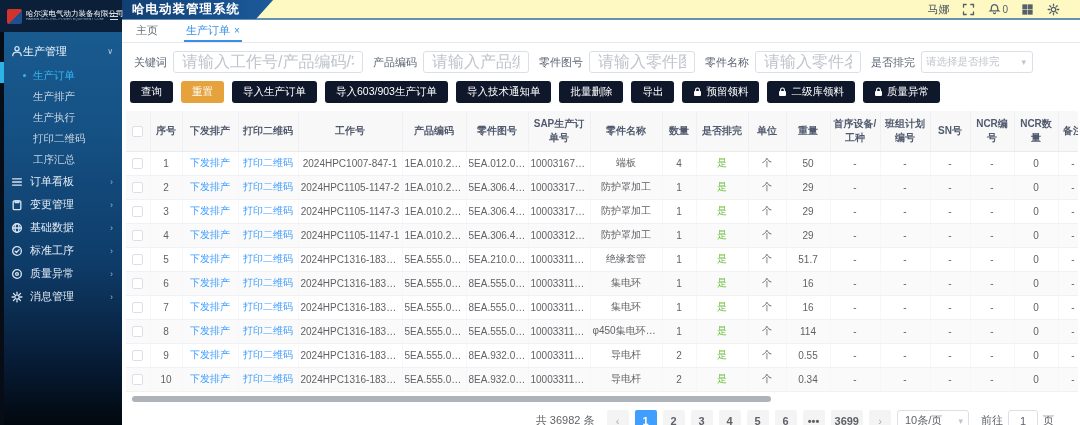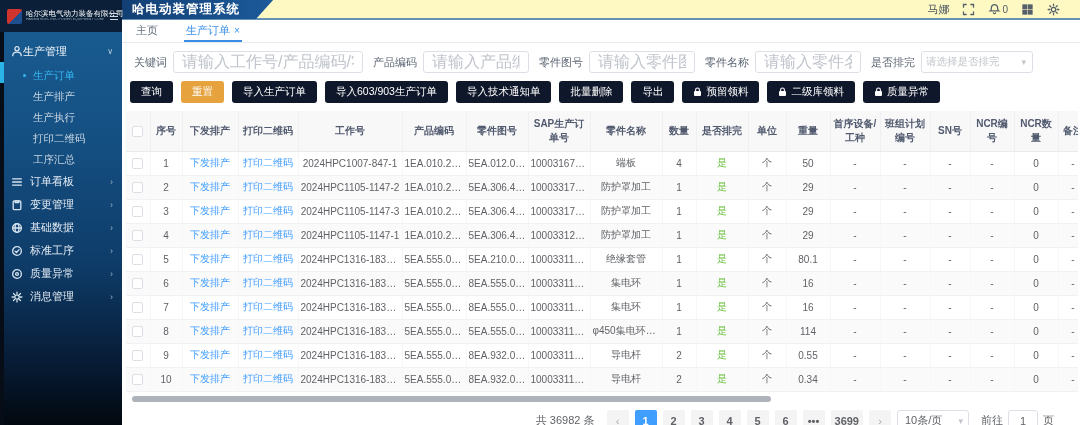--- a/index.html
+++ b/index.html
@@ -428,21 +428,21 @@
                 <td><span class="link">下发排产</span></td>
                 <td><span class="link">打印二维码</span></td>
                 <td>2024HPC1316-1833-2</td>
                 <td>5EA.555.0312</td>
                 <td>5EA.210.0032</td>
                 <td>10003311350</td>
                 <td>绝缘套管</td>
                 <td>1</td>
                 <td class="c-green">是</td>
                 <td>个</td>
-                <td>80.1</td>
+                <td>51.7</td>
                 <td>-</td>
                 <td>-</td>
                 <td>-</td>
                 <td>-</td>
                 <td>0</td>
                 <td>-</td>
               </tr>
 
               <tr>
                 <td><span class="cb"></span></td>

